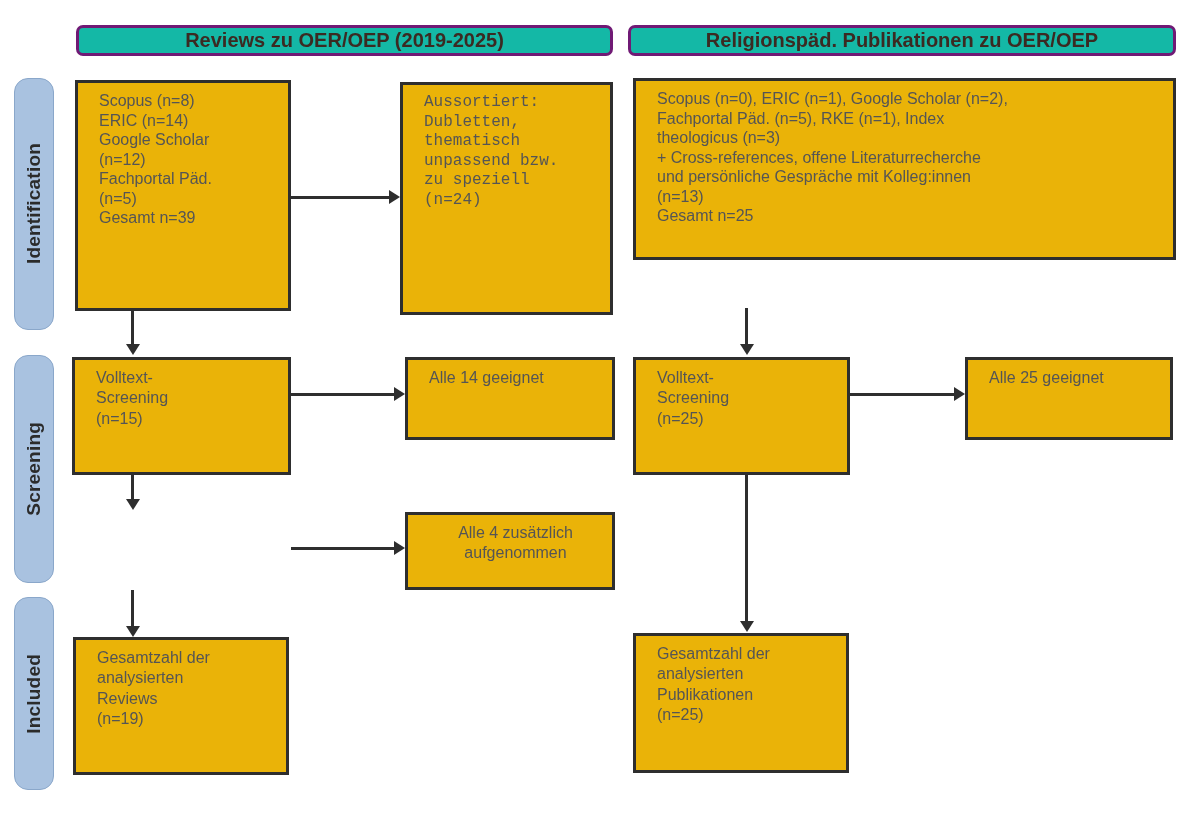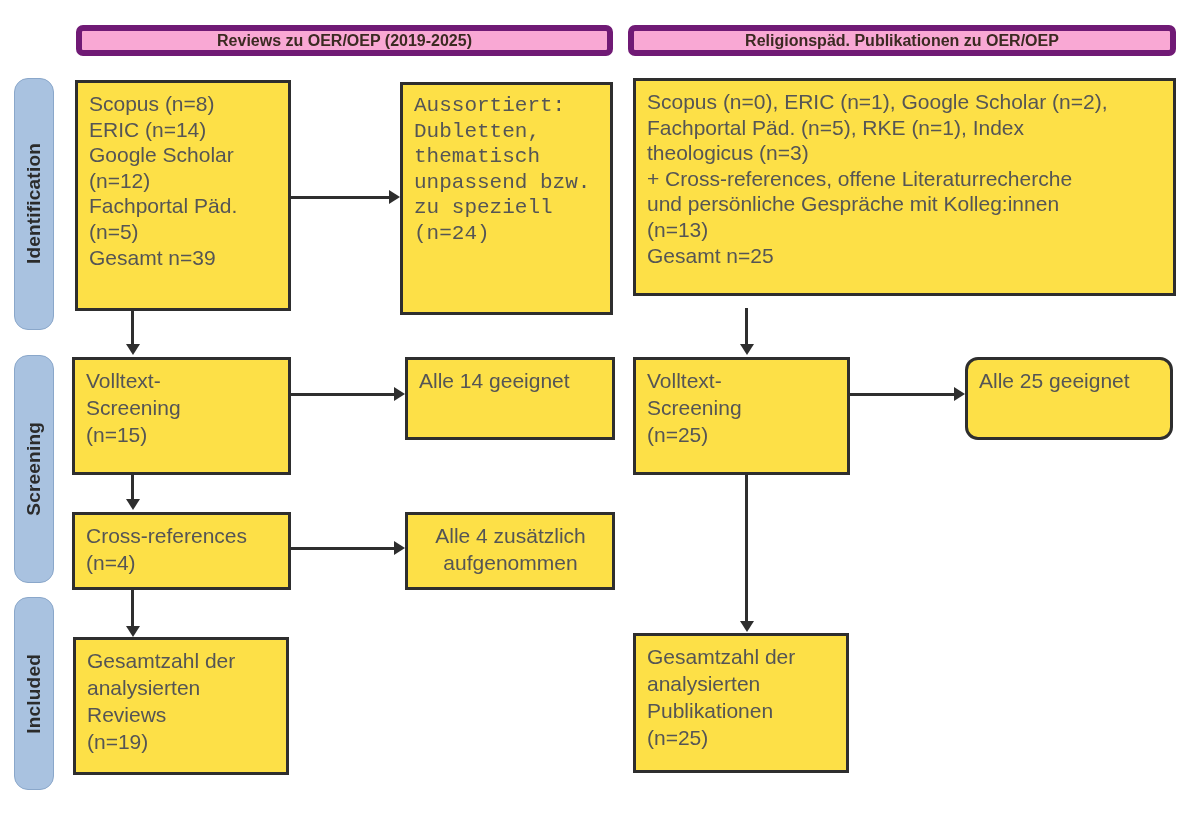--- a/index.html
+++ b/index.html
@@ -39,41 +39,41 @@
     font-weight: bold;
     font-size: 19px;
     letter-spacing: 0.2px;
     color: #2b2b2b;
     white-space: nowrap;
   }
 
   
   .col-header {
     position: absolute;
-    background: #f9a8d4;
-    border: 6px solid #701a75;
+    background: #14b8a6;
+    border: 3px solid #701a75;
     border-radius: 7px;
     box-sizing: border-box;
     display: flex;
     align-items: center;
     justify-content: center;
     font-weight: bold;
-    font-size: 16px;
+    font-size: 20px;
     color: #3b2a22;
     white-space: nowrap;
   }
 
   
   .box {
     position: absolute;
-    background: #fde047;
+    background: #eab308;
     border: 3px solid #2e2e2e;
     box-sizing: border-box;
-    padding: 8px 10px 6px 11px;
-    font-size: 21px;
+    padding: 8px 10px 6px 21px;
+    font-size: 16px;
     line-height: 1.28;
     color: #555555;
     white-space: pre-line;
     overflow: hidden;
   }
   .box.tight { line-height: 1.22; }
 
   
   .line-v, .line-h {
     position: absolute;
@@ -141,53 +141,51 @@
 (n=15)</div>
 
   <div class="box" style="left:405px; top:357px; width:210px; height:83px;">Alle 14 geeignet</div>
 
   <div class="line-h" style="left:291px; top:393px; width:103px;"></div>
   <div class="arrow-right" style="left:394px; top:387px;"></div>
 
   <div class="line-v" style="left:131px; top:475px; width:3px; height:25px;"></div>
   <div class="arrow-down" style="left:126px; top:499px;"></div>
 
-  <div class="box" style="left:72px; top:512px; width:219px; height:78px;">Cross-references
-(n=4)</div>
 
   <div class="box" style="left:405px; top:512px; width:210px; height:78px;text-align:center;">Alle 4 zusätzlich
 aufgenommen</div>
 
   <div class="line-h" style="left:291px; top:547px; width:103px;"></div>
   <div class="arrow-right" style="left:394px; top:541px;"></div>
 
   <div class="line-v" style="left:131px; top:590px; width:3px; height:38px;"></div>
   <div class="arrow-down" style="left:126px; top:626px;"></div>
 
   <div class="box" style="left:73px; top:637px; width:216px; height:138px;">Gesamtzahl der
 analysierten
 Reviews
 (n=19)</div>
 
-  <div class="box tight" style="left:633px; top:78px; width:543px; height:218px;">Scopus (n=0), ERIC (n=1), Google Scholar (n=2),
+  <div class="box tight" style="left:633px; top:78px; width:543px; height:182px;">Scopus (n=0), ERIC (n=1), Google Scholar (n=2),
 Fachportal Päd. (n=5), RKE (n=1), Index
 theologicus (n=3)
 + Cross-references, offene Literaturrecherche
 und persönliche Gespräche mit Kolleg:innen
 (n=13)
 Gesamt n=25</div>
 
   <div class="line-v" style="left:745px; top:308px; width:3px; height:37px;"></div>
   <div class="arrow-down" style="left:740px; top:344px;"></div>
 
   <div class="box" style="left:633px; top:357px; width:217px; height:118px;">Volltext-
 Screening
 (n=25)</div>
 
-  <div class="box" style="left:965px; top:357px; width:208px; height:83px;border-radius:13px;">Alle 25 geeignet</div>
+  <div class="box" style="left:965px; top:357px; width:208px; height:83px;">Alle 25 geeignet</div>
 
   <div class="line-h" style="left:850px; top:393px; width:104px;"></div>
   <div class="arrow-right" style="left:954px; top:387px;"></div>
 
   <div class="line-v" style="left:745px; top:475px; width:3px; height:147px;"></div>
   <div class="arrow-down" style="left:740px; top:621px;"></div>
 
   <div class="box" style="left:633px; top:633px; width:216px; height:140px;">Gesamtzahl der
 analysierten
 Publikationen

